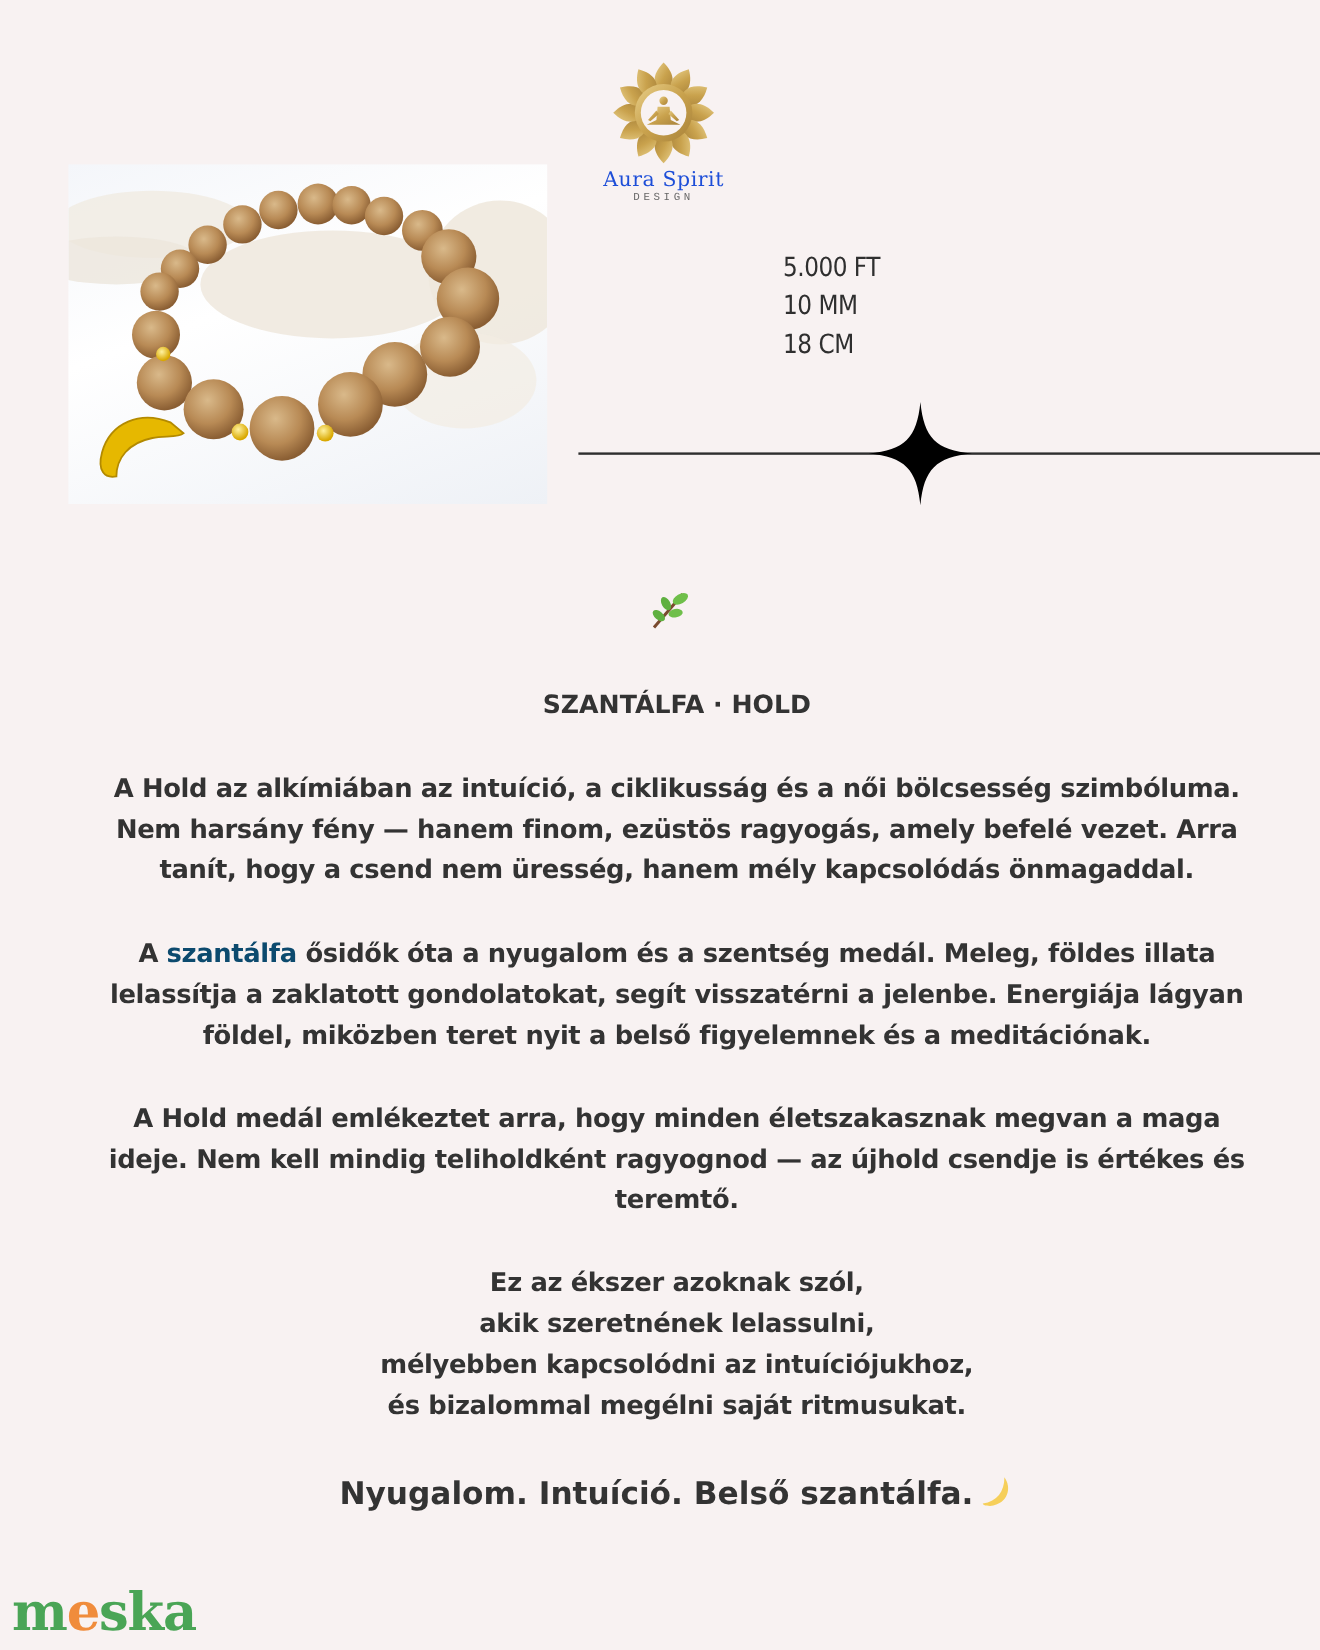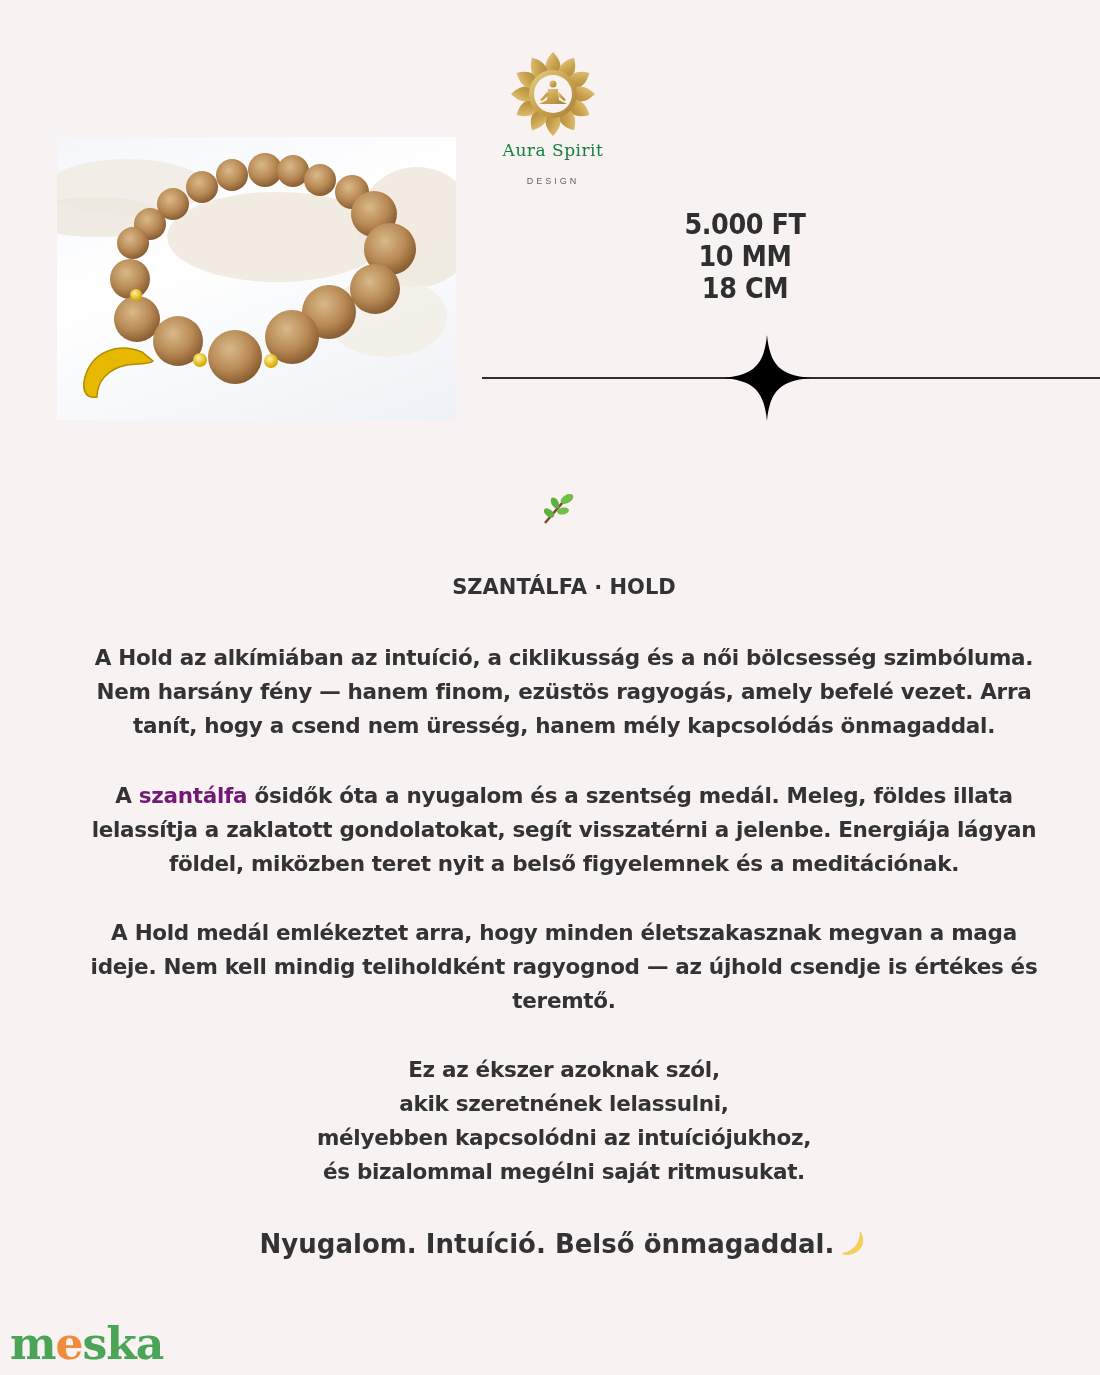--- a/index.html
+++ b/index.html
@@ -18,32 +18,32 @@
     background:linear-gradient(160deg,#f4f6fa 0%,#ffffff 40%,#eef1f6 100%);
     overflow:hidden;
   }
   .photo svg { display:block; }
 
   
   .logo { left:488px; top:50px; width:130px; height:130px; text-align:center; }
   .logo-mark { display:block; margin:0 auto; }
   .logo-name {
     font-family:"DejaVu Serif", serif; font-size:17px; letter-spacing:0.5px;
-    color:#15803d; margin-top:2px; white-space:nowrap;
+    color:#1d4ed8; margin-top:2px; white-space:nowrap;
   }
   .logo-sub {
-    font-family:Liberation Sans, sans-serif; font-size:9px; letter-spacing:3px;
-    color:#666; margin-top:16px;
+    font-family:Liberation Mono, monospace; font-size:9px; letter-spacing:3px;
+    color:#666; margin-top:0px;
   }
 
   
   .specs {
-    left:640px; top:208px; width:210px; text-align:center;
-    font-family:"DejaVu Sans", sans-serif; font-size:29px; line-height:32px;
-    color:#2f2f2f; font-weight:700; letter-spacing:-0.5px;
+    left:640px; top:208px; width:210px; text-align:left;
+    font-family:"DejaVu Sans", sans-serif; font-size:22px; line-height:32px;
+    color:#2f2f2f; font-weight:400; letter-spacing:-0.5px;
   }
   .specs div { transform:scaleX(0.88); }
 
   
   .divider { left:482px; top:377px; width:618px; height:2px; background:#2f2f2f; }
   .star { left:724px; top:335px; }
 
   
   .title {
     left:0; top:490px; width:1128px; text-align:center;
@@ -54,21 +54,21 @@
   .subtitle {
     left:0; top:575px; width:1128px; text-align:center;
     font-size:21px; font-weight:bold; color:#333;
   }
 
   .para {
     left:20px; width:1088px; text-align:center;
     font-size:21.5px; font-weight:bold; line-height:34px; color:#333;
     letter-spacing:-0.3px;
   }
-  .hl { color:#701a75; }
+  .hl { color:#0c4a6e; }
 
   .tagline {
     left:0; top:1229px; width:1128px; text-align:center;
     font-size:26px; font-weight:bold; color:#333;
   }
   .moon { display:inline-block; vertical-align:-4px; margin-left:6px; }
 
   .meska { left:10px; top:1318px; font-family:"DejaVu Serif", serif; font-weight:bold; font-size:44px; letter-spacing:-1px; }
   .meska .g { color:#4aa556; }
   .meska .o { color:#f08c3c; }
@@ -201,20 +201,20 @@
 </div>
 
 <div class="abs para" style="top:1053px;">
   <div>Ez az ékszer azoknak szól,</div>
   <div>akik szeretnének lelassulni,</div>
   <div>mélyebben kapcsolódni az intuíciójukhoz,</div>
   <div>és bizalommal megélni saját ritmusukat.</div>
 </div>
 
 <div class="abs tagline">
-  <span>Nyugalom. Intuíció. Belső önmagaddal.</span><svg class="moon" width="28" height="28" viewBox="0 0 28 28">
+  <span>Nyugalom. Intuíció. Belső szantálfa.</span><svg class="moon" width="28" height="28" viewBox="0 0 28 28">
     <path d="M20 2 C26 10 24 24 8 26 C4 26 2 25 2 24 C14 22 20 14 20 2 Z" fill="#f6cf5a"></path>
   </svg>
 </div>
 
 <div class="abs meska">
   <span class="g">m</span><span class="o">e</span><span class="g">ska</span>
 </div>
 
 </body></html>

